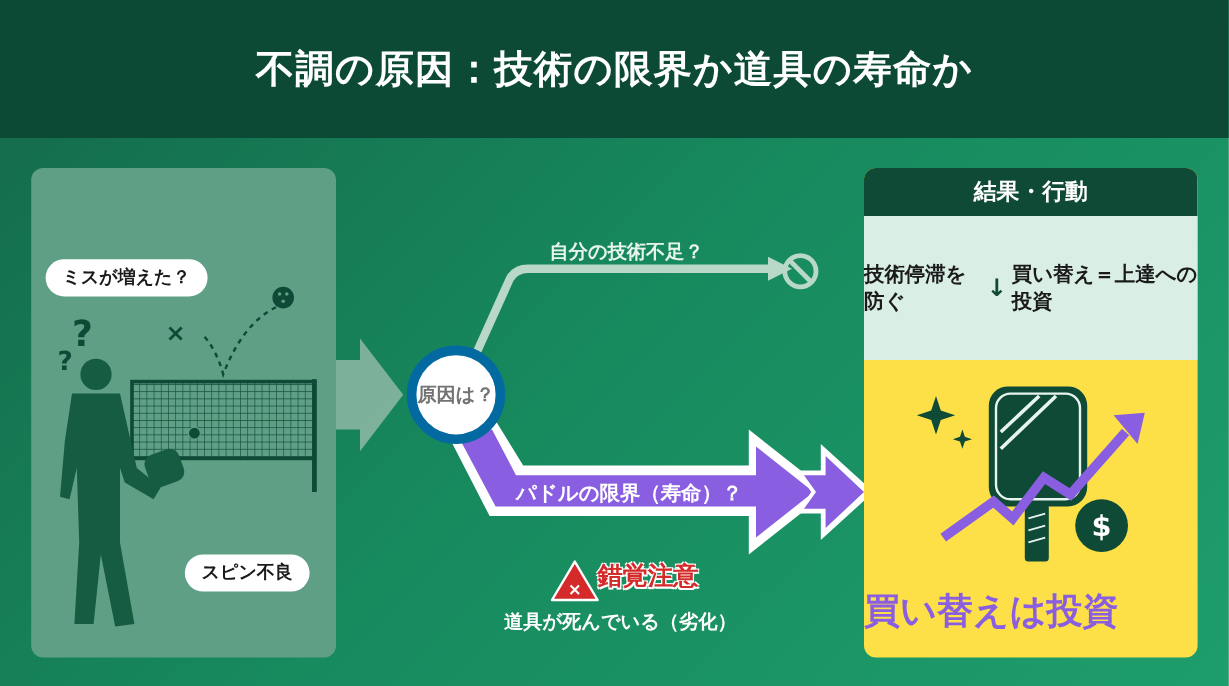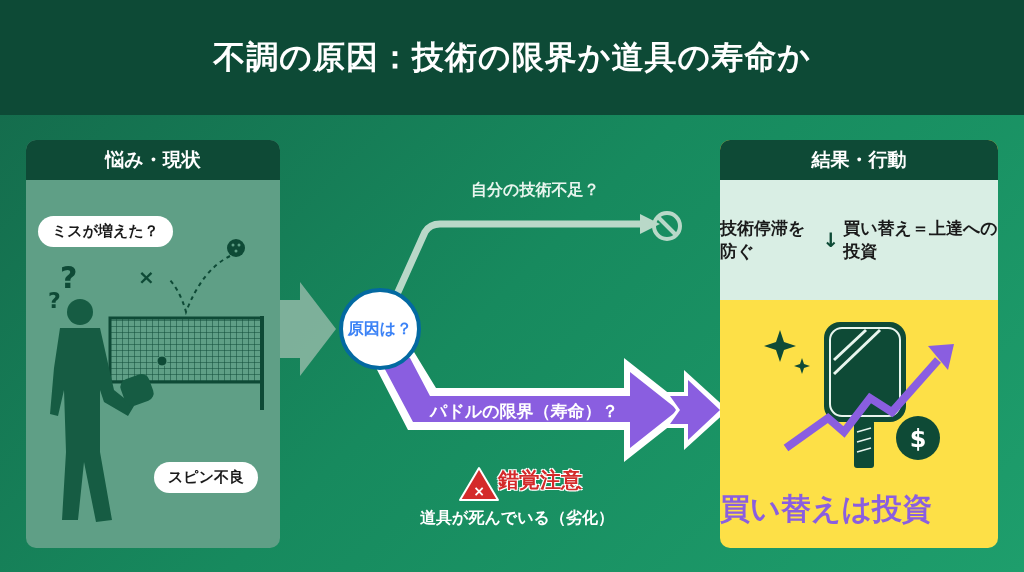--- a/index.html
+++ b/index.html
@@ -42,23 +42,23 @@
   .result-bottom { position: relative; height: 248px; }
   .invest-label {
     position: absolute; left: 0; width: 100%; bottom: 18px; 
     color: #8a5ee0; font-size: 30px; font-weight: bold;
   }
   .branch-label {
     position: absolute; color: #e8f5ee; font-size: 16px; font-weight: bold;
   }
   .circle {
     position: absolute; left: 339px; top: 288px; width: 82px; height: 82px;
-    border-radius: 50%; background: #fff; border: 4px solid #0369a1;
+    border-radius: 50%; background: #fff; border: 8px solid #0369a1;
     display: flex; align-items: center; justify-content: center;
-    font-size: 16px; font-weight: bold; color: #3b82f6;
+    font-size: 16px; font-weight: bold; color: #737373;
   }
   .path-label {
     position: absolute; left: 430px; top: 400px; color: #fff; font-size: 17px; font-weight: bold;
   }
   .warn {
     position: absolute; left: 462px; top: 466px; display: flex; align-items: center; gap: 6px;
   }
   .warn-title { color: #d42a2a; font-size: 21px; font-weight: bold;
     text-shadow: -1px -1px 0 #fff, 1px -1px 0 #fff, -1px 1px 0 #fff, 1px 1px 0 #fff; }
   .warn-sub {
@@ -92,21 +92,20 @@
     <polygon points="670,396 688,396 688,380 720,410 688,440 688,424 670,424 680,410" fill="#8a5ee0"></polygon>
   </g>
 
   <g>
     <polygon points="479,468 498,500 460,500" fill="#d42a2a" stroke="#fff" stroke-width="2" stroke-linejoin="round"></polygon>
     <text x="479" y="496" font-size="14" font-weight="bold" fill="#fff" text-anchor="middle" font-family="DejaVu Sans, sans-serif">×</text>
   </g>
 </svg>
 
 <div class="panel panel-left">
-  <div class="panel-head">悩み・現状</div>
   <svg width="254" height="408" class="illus">
 
     <text x="34" y="148" font-size="30" font-weight="bold" fill="#0e4a36" font-family="DejaVu Sans, sans-serif">?</text>
     <text x="22" y="168" font-size="22" font-weight="bold" fill="#0e4a36" font-family="DejaVu Sans, sans-serif">?</text>
 
     <text x="112" y="144" font-size="20" font-weight="bold" fill="#0e4a36" font-family="DejaVu Sans, sans-serif">×</text>
 
     <path d="M204,116 Q176,130 160,172 Q154,150 142,138" stroke="#0e4a36" stroke-width="2" stroke-dasharray="4,4" fill="none"></path>
 
     <circle cx="210" cy="108" r="9" fill="#0e4a36"></circle>
@@ -127,21 +126,21 @@
     <g fill="#165c43">
       <circle cx="54" cy="172" r="13"></circle>
       <path d="M34,188 L74,188 L88,250 L108,266 L102,276 L78,262 L74,250 L74,312 L86,380 L70,382 L58,322 L52,380 L36,380 L40,312 L38,250 L32,276 L24,274 L28,228 Z"></path>
       <rect x="96" y="236" width="30" height="28" rx="8" transform="rotate(-20 111 250)"></rect>
     </g>
   </svg>
   <div class="bubble" style="left:12px; top:76px;">ミスが増えた？</div>
   <div class="bubble" style="left:128px; top:278px;margin-top:44px;">スピン不良</div>
 </div>
 
-<div class="branch-label" style="left:458px; top:180px;margin-left:13px;">自分の技術不足？</div>
+<div class="branch-label" style="left:458px; top:200px;">自分の技術不足？</div>
 <div class="circle">
     <span>原因は？</span>
   </div>
 <div class="path-label">パドルの限界（寿命）？</div>
 <div class="warn">
   <span style="width:30px;display:inline-block;"></span>
   <span class="warn-title">錯覚注意</span>
 </div>
 <div class="warn-sub">道具が死んでいる（劣化）</div>
 

